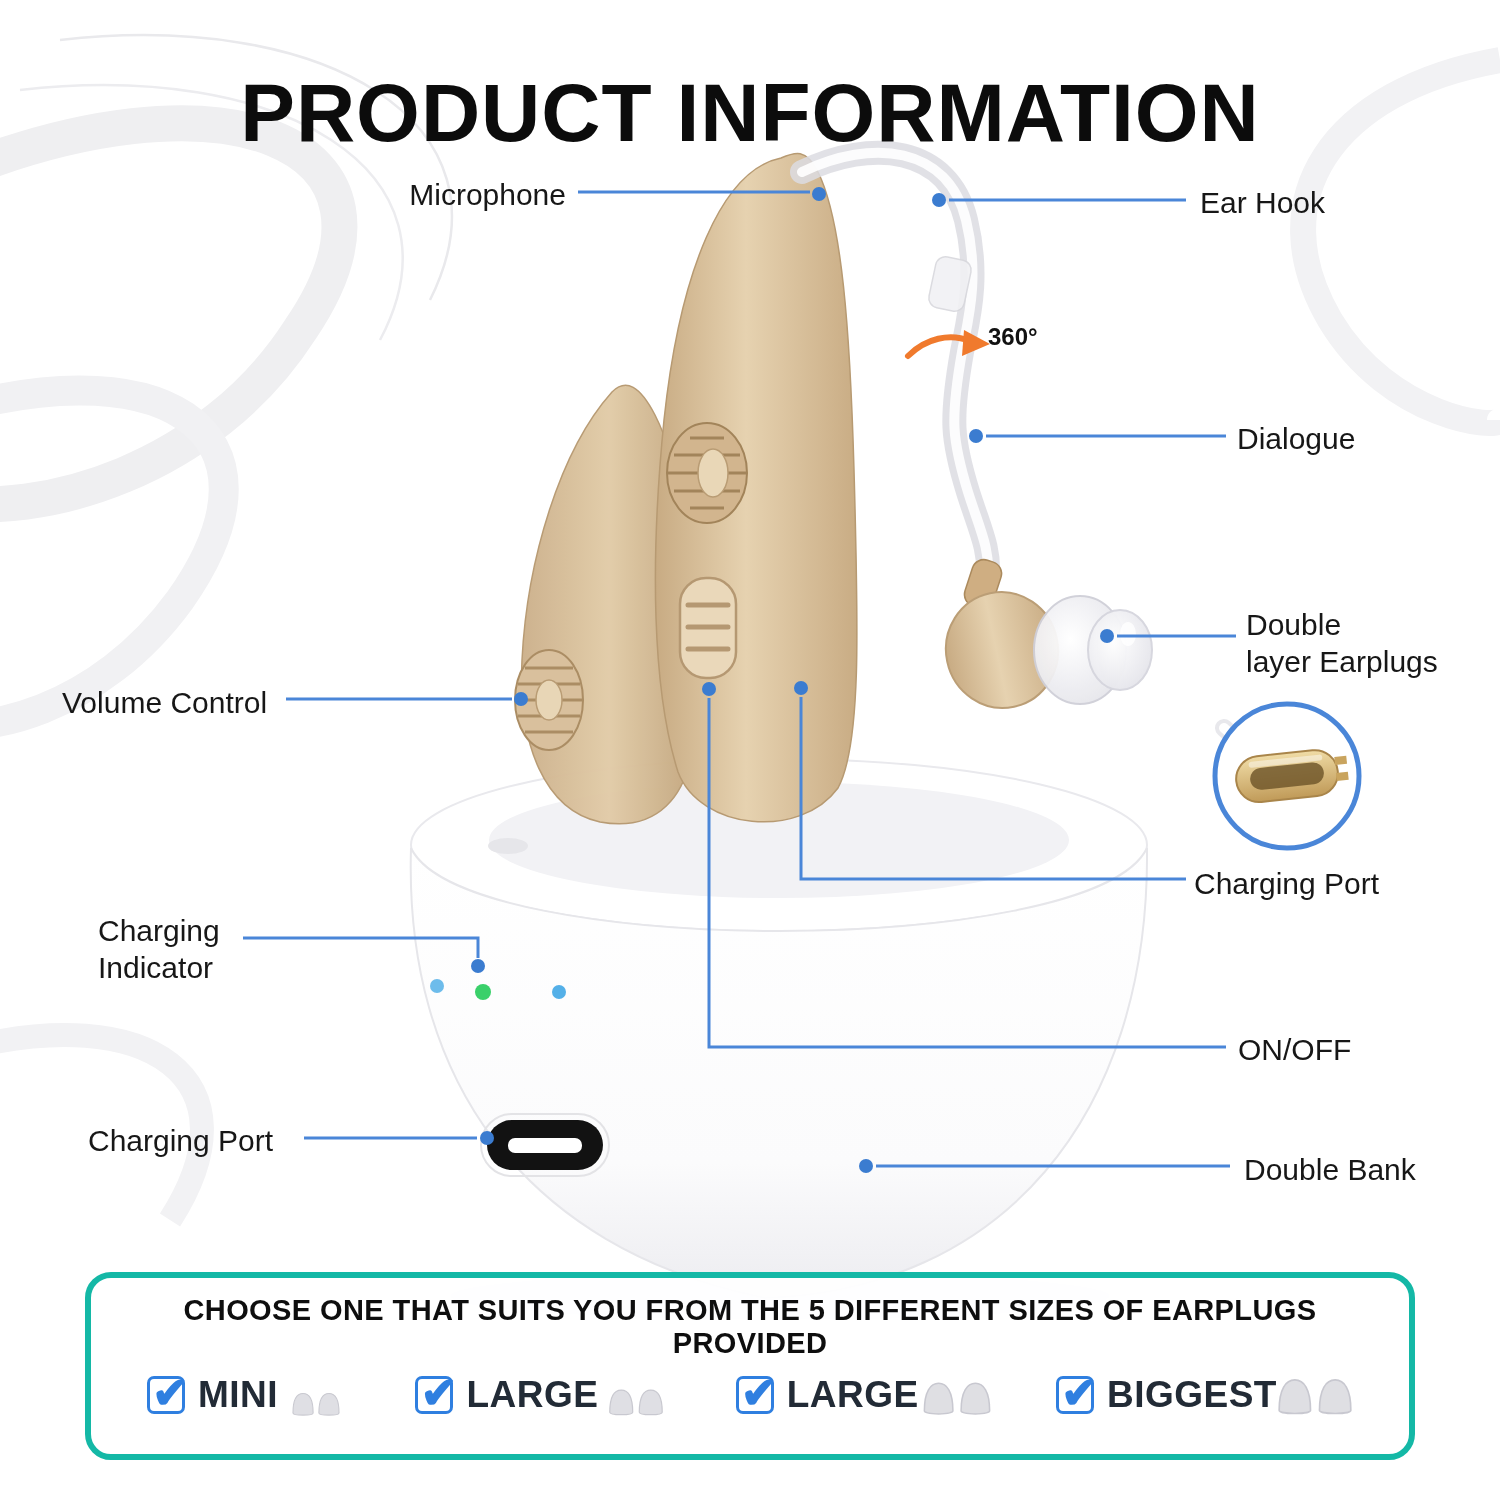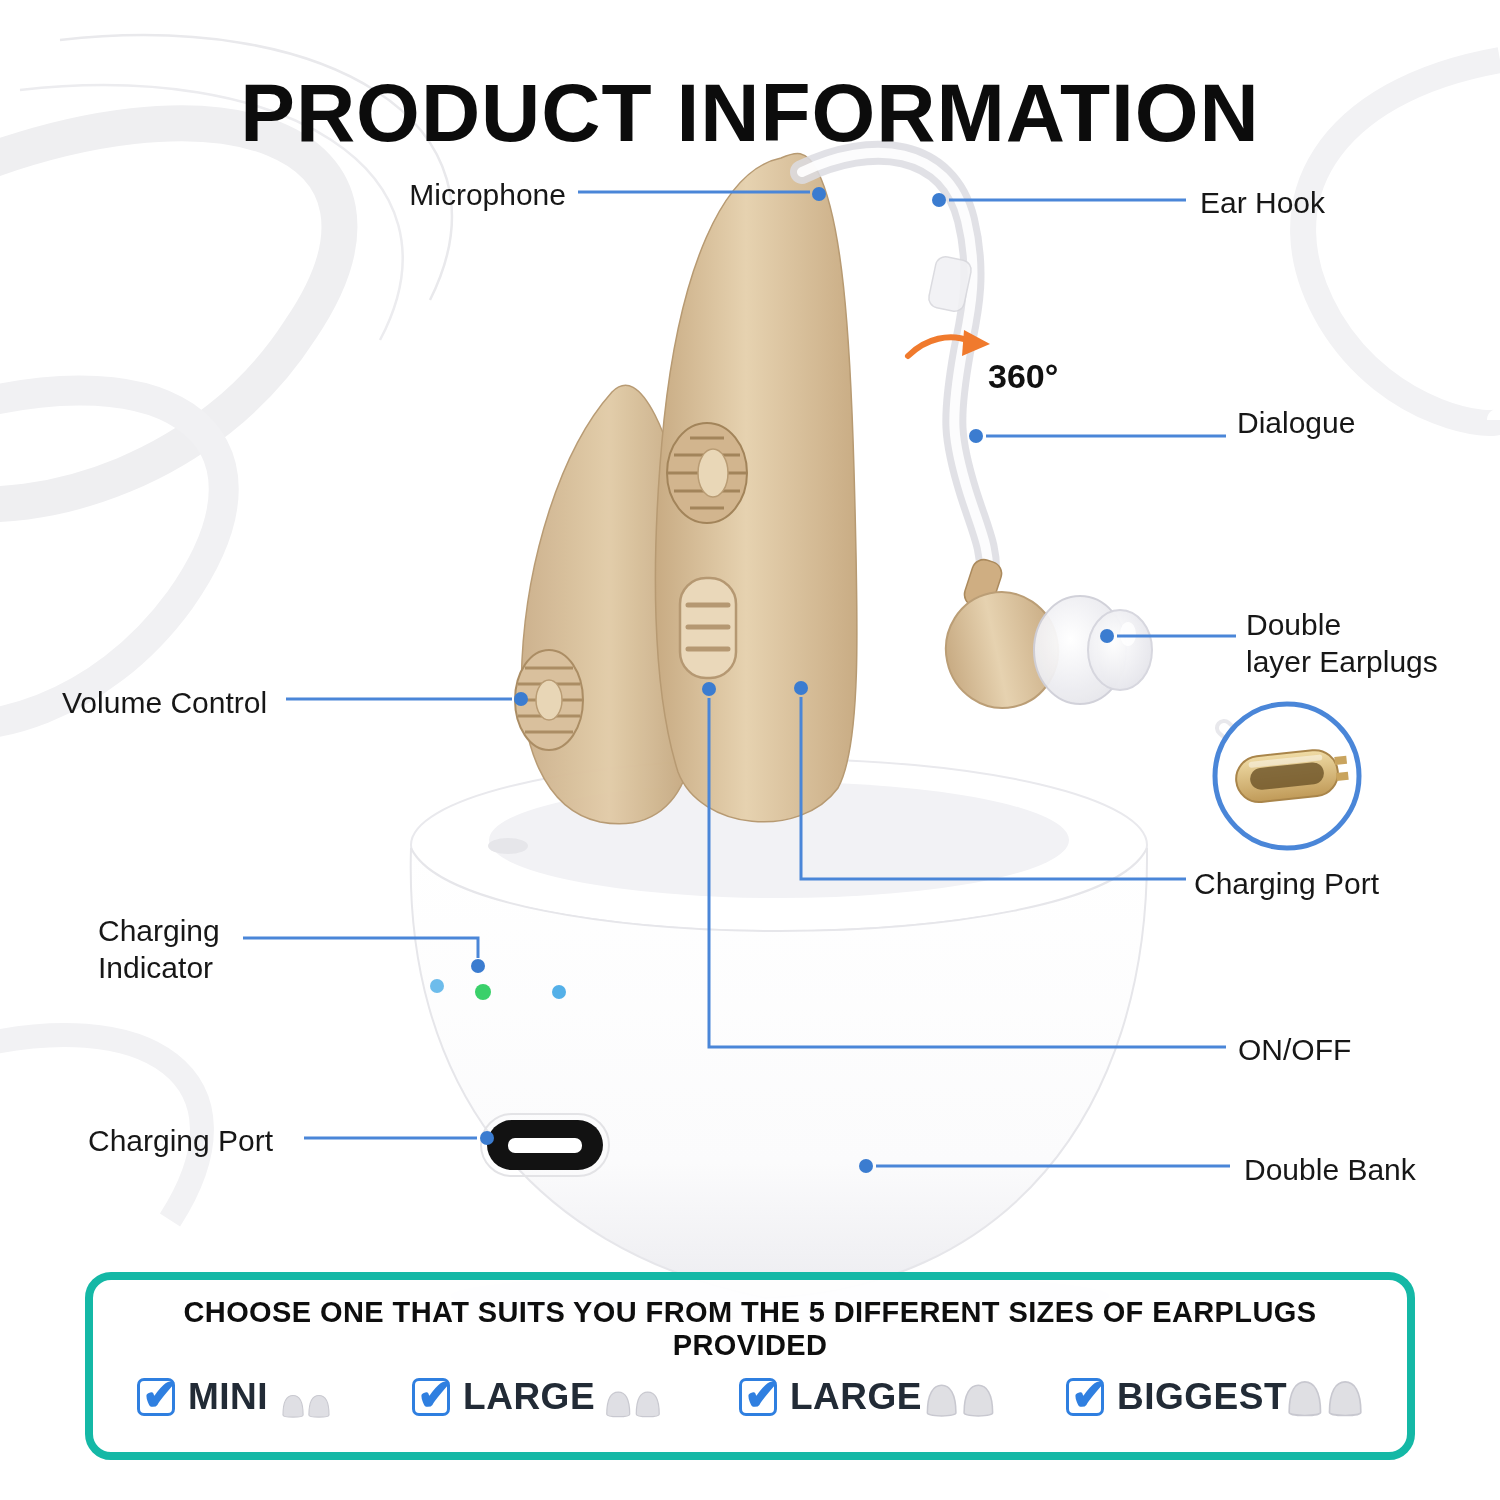--- a/index.html
+++ b/index.html
@@ -18,35 +18,35 @@
     text-align:center; font-size:82px; font-weight:800;
     letter-spacing:1px; color:#0c0c0c; z-index:2;margin-top:20px;
   }
   .callout-label {
     position:absolute; z-index:2; font-size:30px; color:#171717;
     line-height:37px; white-space:nowrap;
   }
   .callout-label span { display:block; }
   .lbl-microphone { left:380px; top:176px; width:186px; text-align:right; }
   .lbl-ear-hook { left:1200px; top:184px; }
-  .lbl-rotation { left:988px; top:318px; font-size:34px; font-weight:600; color:#111;margin-top:40px; }
-  .lbl-dialogue { left:1237px; top:404px;text-align:right; }
+  .lbl-rotation { left:988px; top:318px; font-size:24px; font-weight:600; color:#111; }
+  .lbl-dialogue { left:1237px; top:420px;text-align:right; }
   .lbl-earplugs { left:1246px; top:606px; }
   .lbl-charging-port-device { left:1194px; top:865px; }
   .lbl-volume { left:62px; top:684px; }
   .lbl-charging-indicator { left:98px; top:912px; }
   .lbl-onoff { left:1238px; top:1031px; }
   .lbl-charging-port-case { left:88px; top:1122px; }
   .lbl-power-bank { left:1244px; top:1151px; }
 
   .sizes-panel {
     position:absolute; left:85px; top:1272px; width:1330px; height:188px;
-    border:8px solid #14b8a6; border-radius:26px;
+    border:6px solid #14b8a6; border-radius:26px;
     background:rgba(255,255,255,0.92);
-    padding:16px 36px 4px; z-index:3;
+    padding:16px 48px 4px; z-index:3;
   }
   .panel-heading {
     text-align:center; font-size:29px; font-weight:700;
     letter-spacing:0.4px; color:#0e0e0e;
   }
   .options-row {
     display:flex; justify-content:space-between; align-items:flex-start;
     margin-top:12px; padding:0 8px;
   }
   .option { display:flex; align-items:center; }

